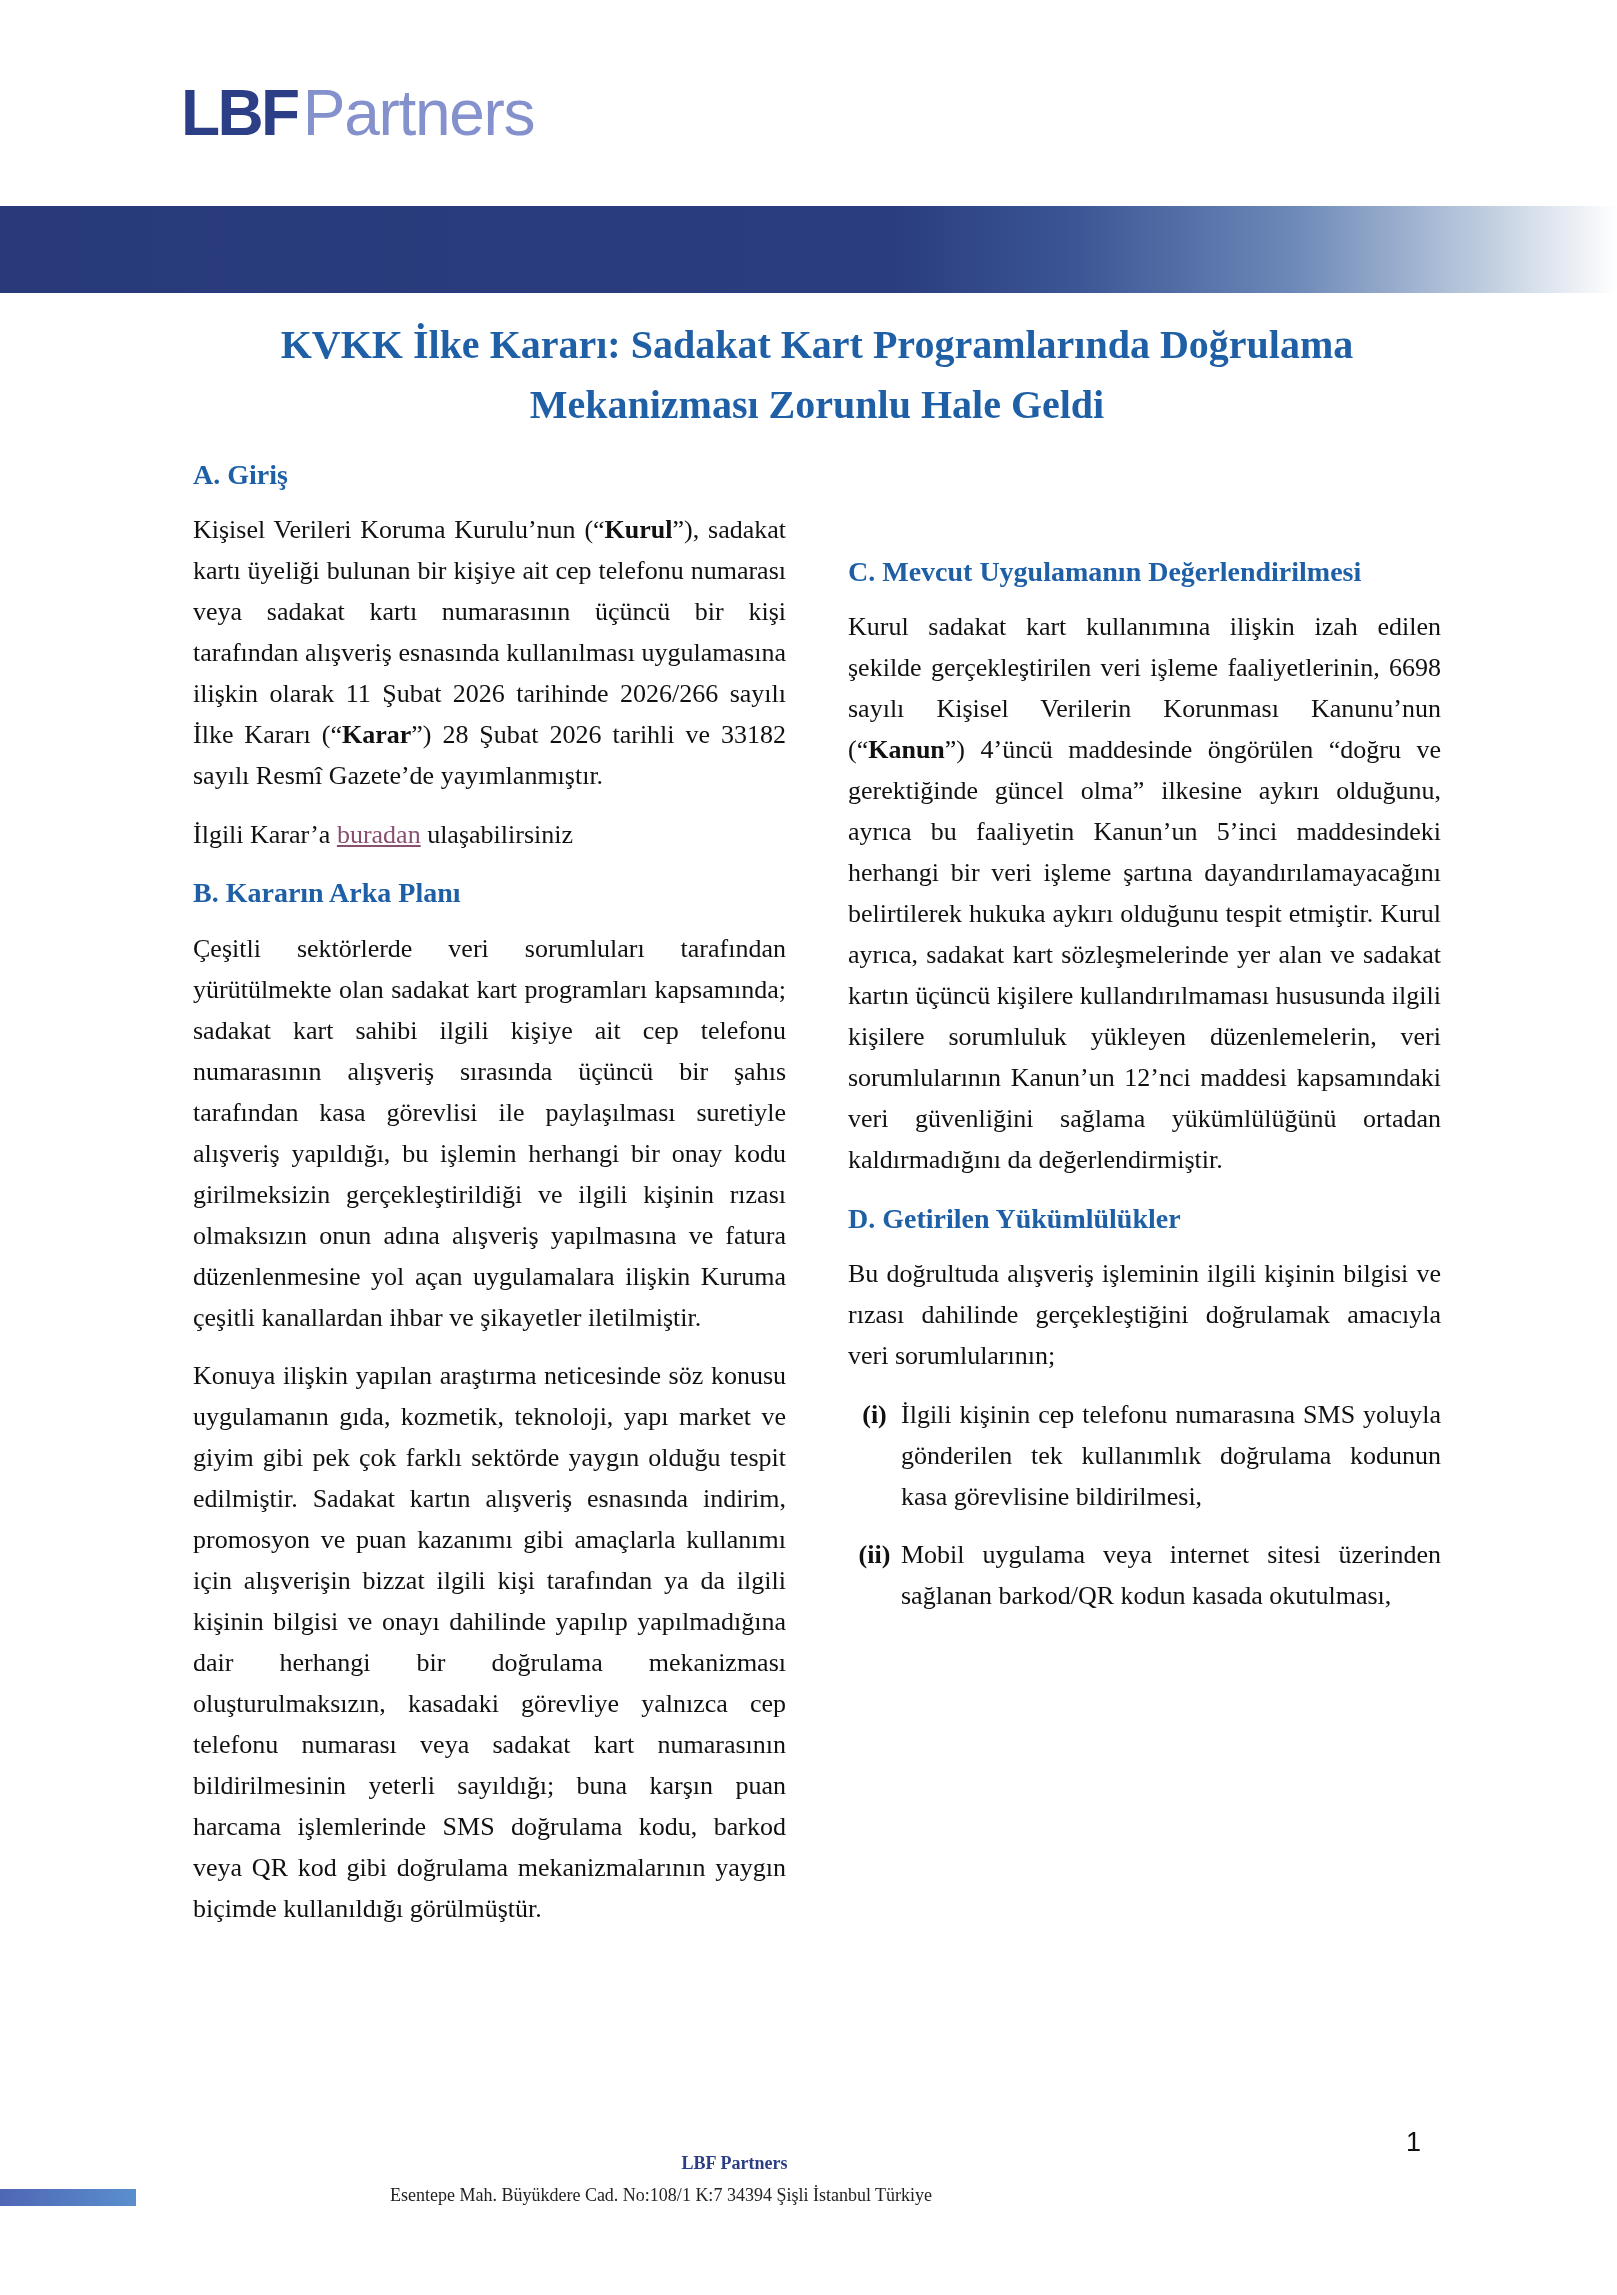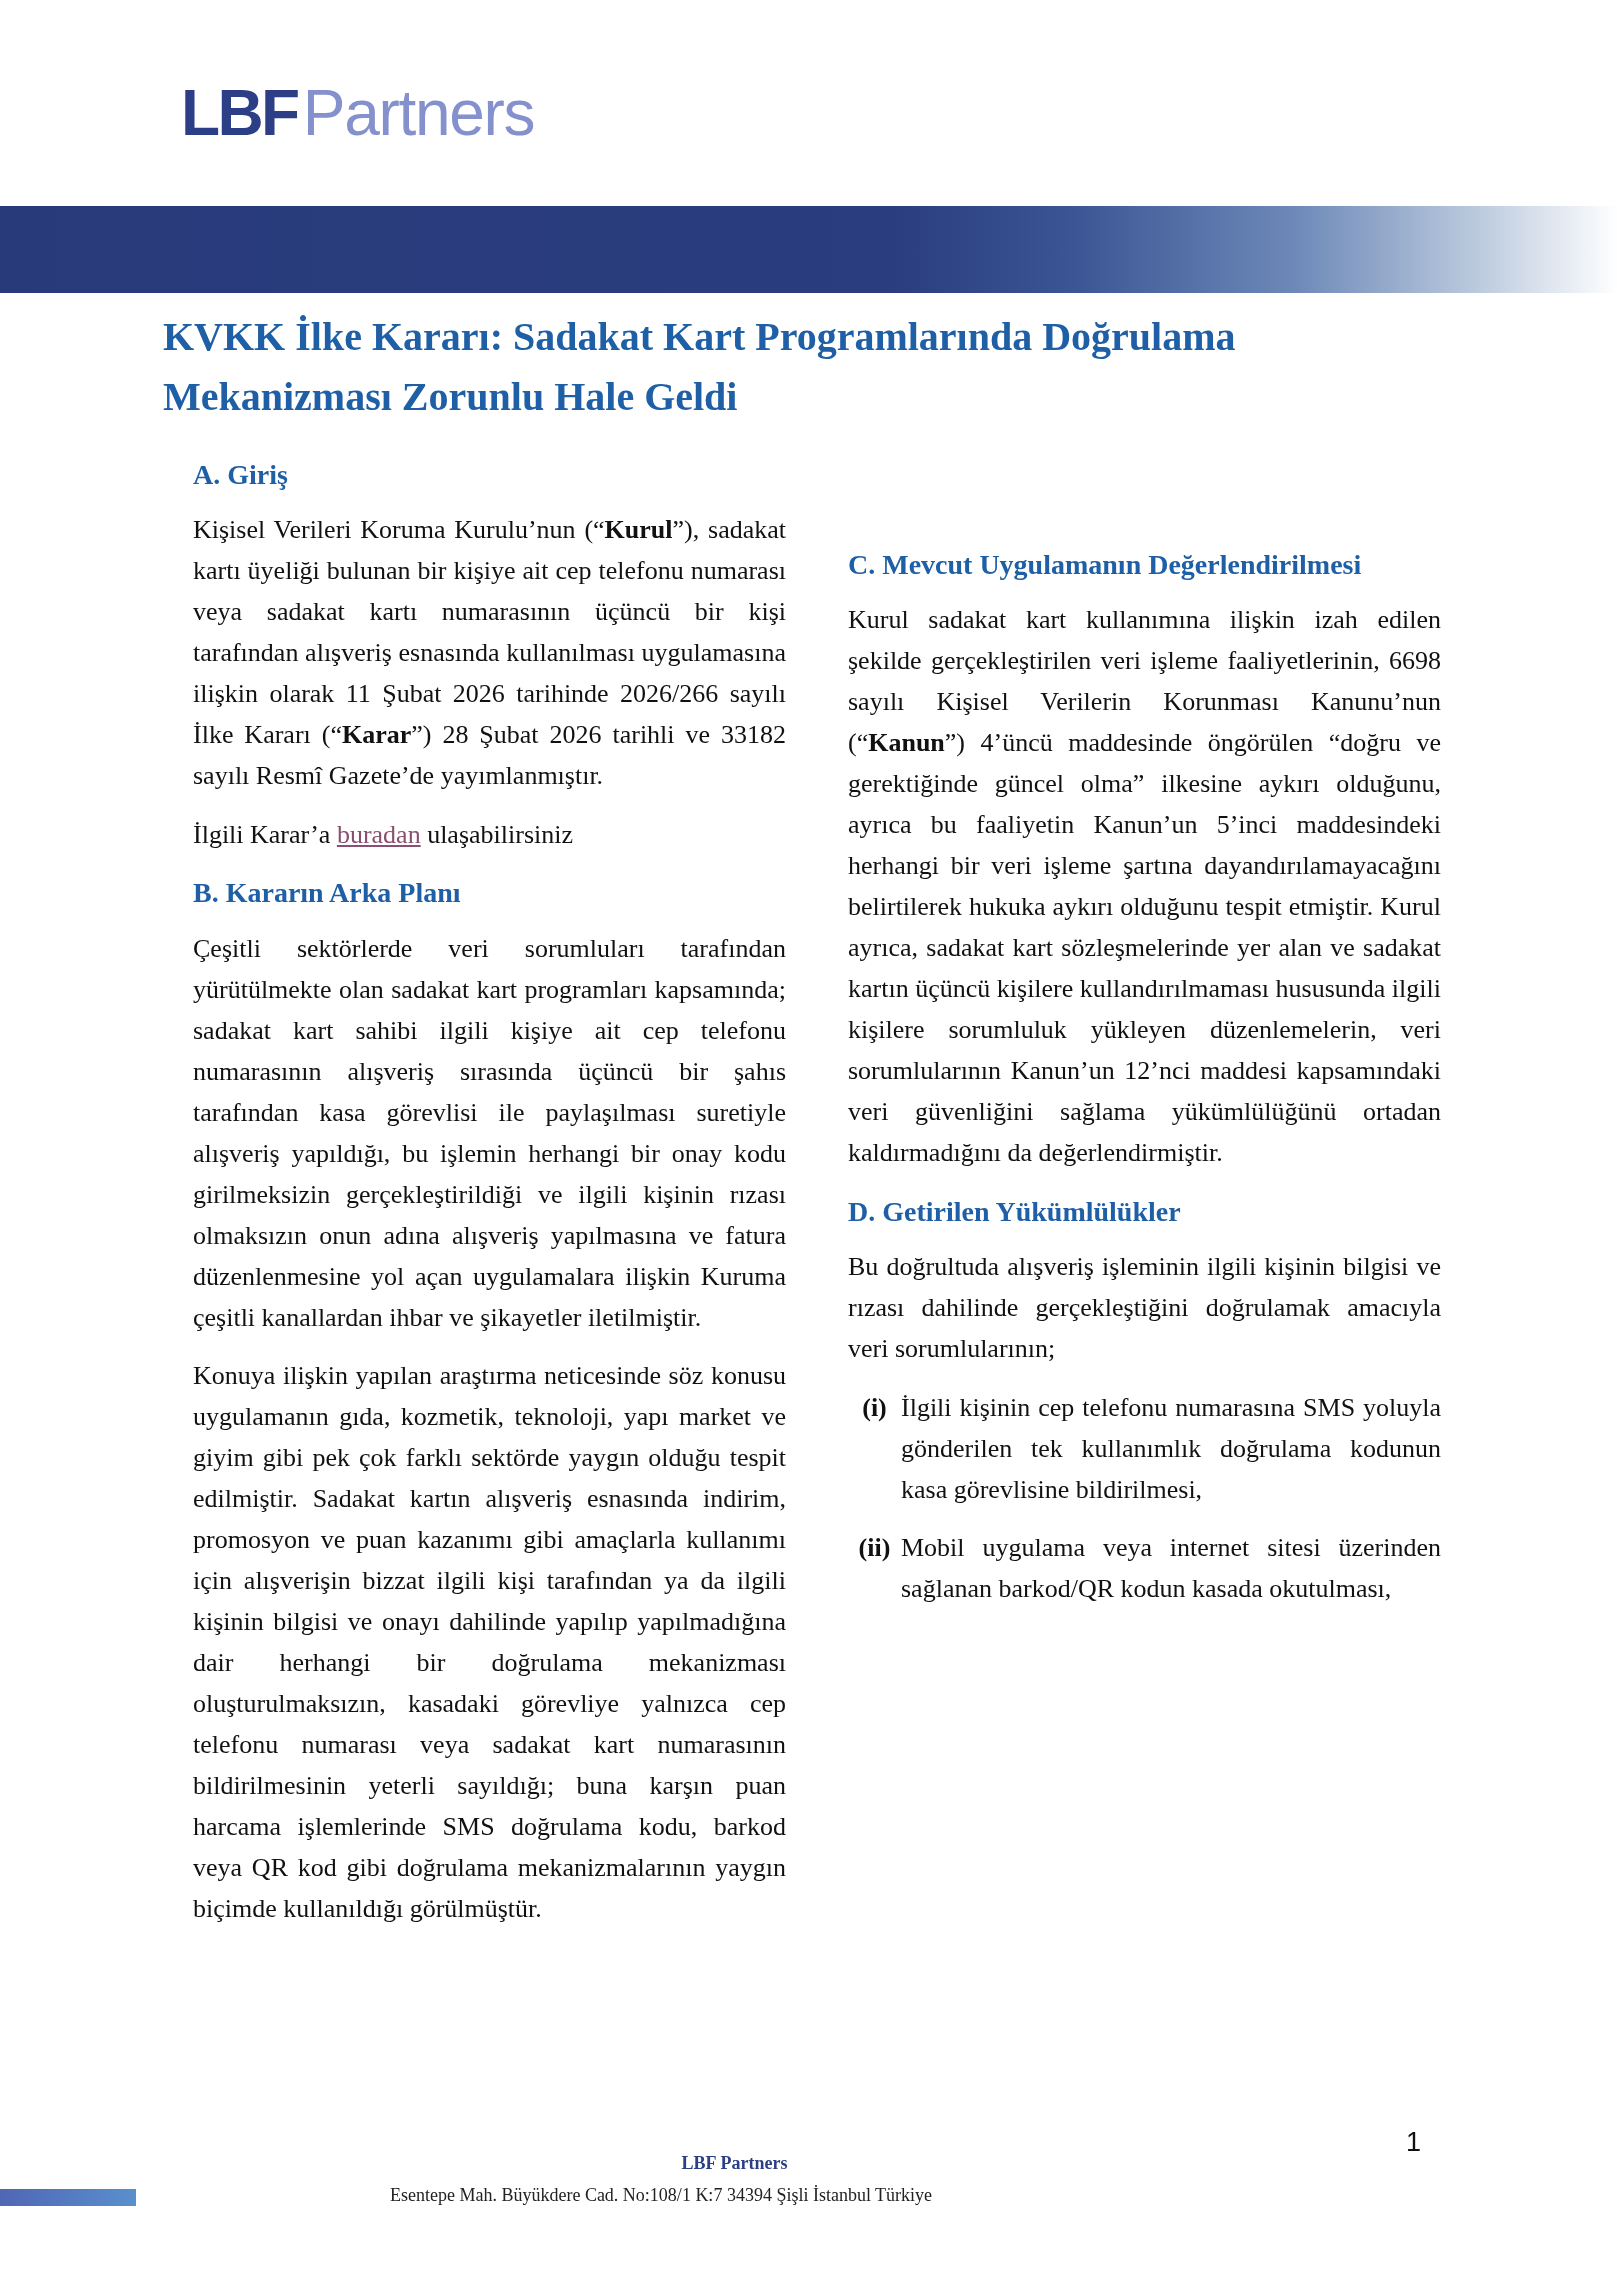--- a/index.html
+++ b/index.html
@@ -13,35 +13,35 @@
       letter-spacing: -1.3px; white-space: nowrap;
     }
     .logo .lbf { color: #2c3f86; font-weight: bold; letter-spacing: -2.6px; margin-right: 5.2px; }
     .logo .partners { color: #8591cc; font-weight: normal; }
     .banner {
       position: absolute; left: 0; top: 206px; width: 1618px; height: 87px;
       background: linear-gradient(to right, #283a7a 0%, #2a3d7e 55%, #3a5494 66%, #6d89b8 80%, #b9c8dc 91%, #ffffff 100%);
     }
     .title {
       position: absolute; left: 163px; width: 1292px; top: 307px;
-      text-align: left; color: #1f5fa6; font-weight: bold; font-size: 40px; line-height: 60px;
-      margin: 0;
+      text-align: center; color: #1f5fa6; font-weight: bold; font-size: 40px; line-height: 60px;
+      margin: 8px;
     }
     .col {
       position: absolute; top: 454px; width: 593px;
       font-size: 26px; line-height: 41px; text-align: justify;
     }
     .col-left { left: 193px; }
     .col-right { left: 848px; }
     .col p { margin: 0 0 17.6px 0; }
     .col h2 {
       margin: 0 0 14.3px 0; font-size: 28px; line-height: 41px;
       color: #1f5fa6; font-weight: bold;
     }
-    .col-right h2.c { margin-top: 8px; }
+    .col-right h2.c { margin-top: 15px; }
     .col-right h2.d { margin-top: 17.6px; }
     .col-left h2.b { margin-top: 5.2px; }
     .link { color: #8a4f70; text-decoration: underline; }
     .list-item { display: flex; margin-bottom: 17.6px; }
     .list-item .marker { width: 53px; flex: 0 0 53px; font-weight: bold; text-align: center; }
     .list-item .text { flex: 1; text-align: justify; }
     .page-number {
       position: absolute; left: 1406px; top: 2127px; font-family: "Liberation Sans", sans-serif;
       font-size: 27px; color: #111;
     }

